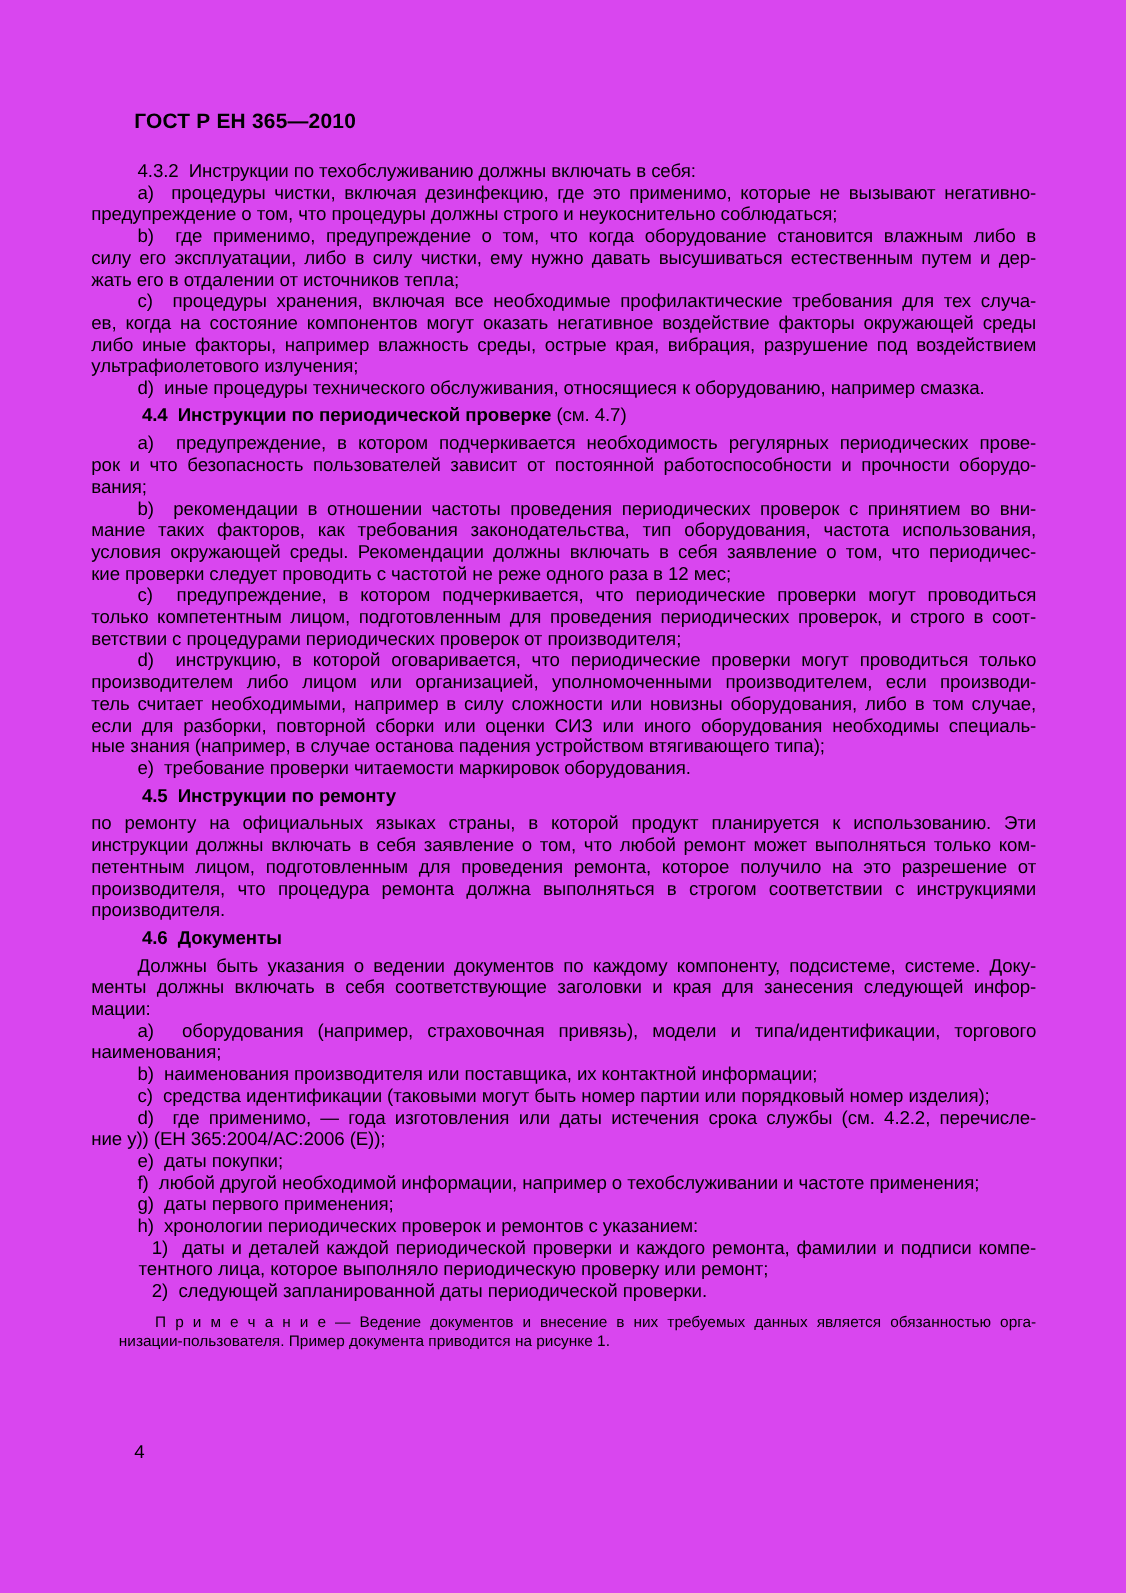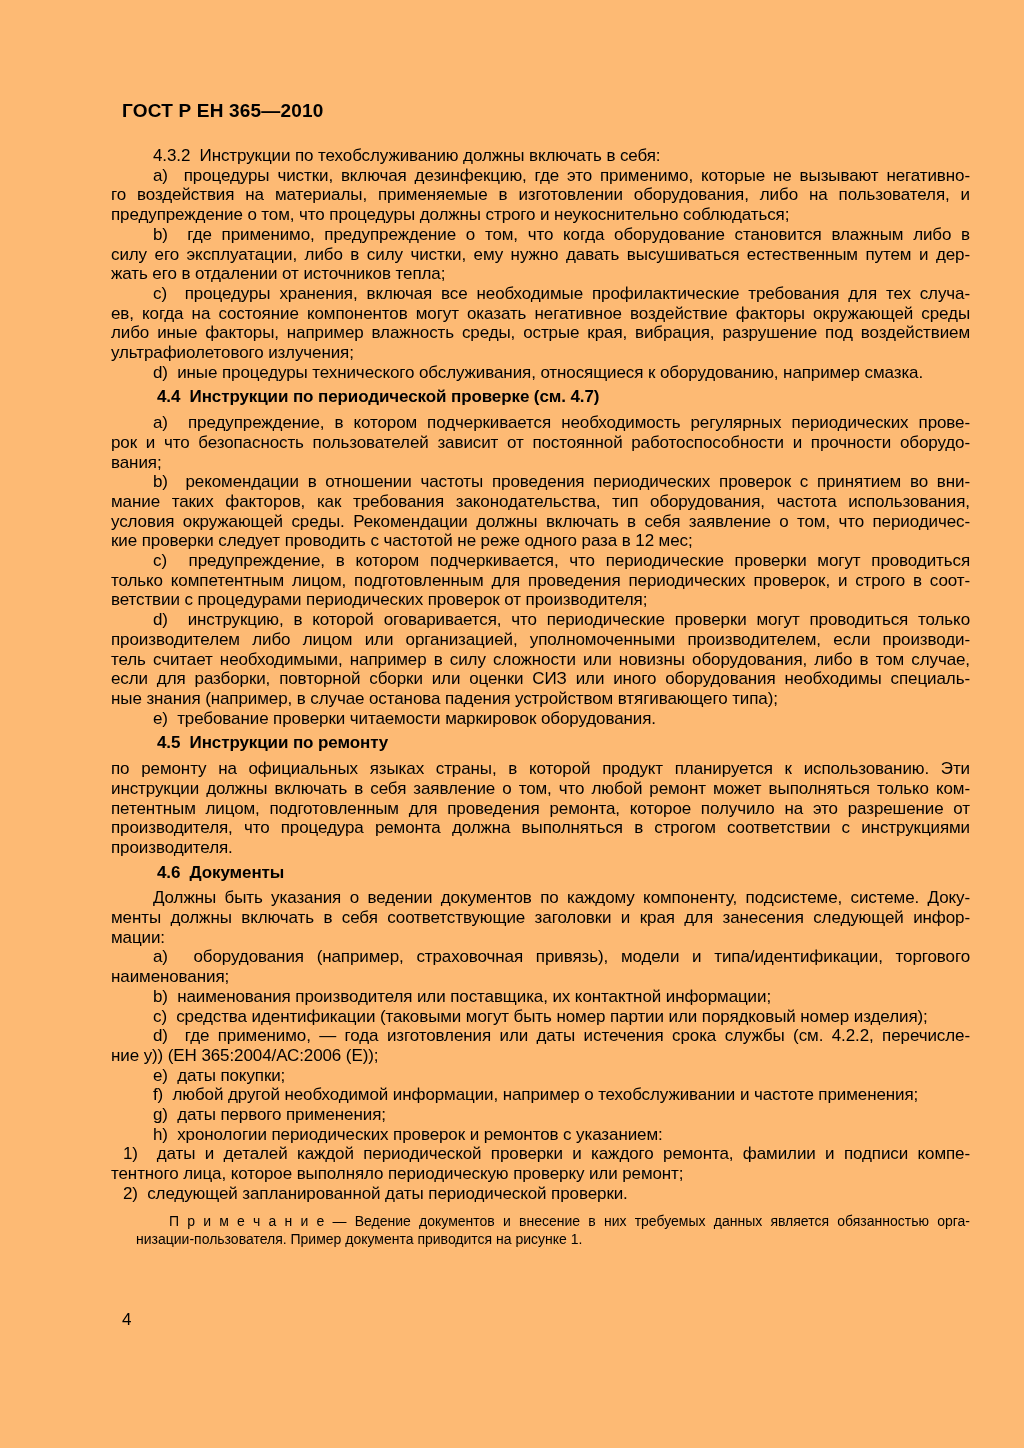--- a/index.html
+++ b/index.html
@@ -1,57 +1,57 @@
 <!DOCTYPE html>
 <html lang="ru"><head>
 <meta charset="utf-8">
 <style>
   html, body { margin: 0; padding: 0; background: #ffffff; }
   .page {
     position: relative;
     width: 1024px;
     height: 1448px;
-    background: #fdba74;
+    background: #d946ef;
     color: #000;
     font-family: "Liberation Sans", "DejaVu Sans", sans-serif;
     overflow: hidden;
   }
   .running-header {
     position: absolute;
     left: 122px;
     top: 100px;
     font-size: 19px;
     font-weight: bold;
     letter-spacing: 0.2px;
   }
   .doc-body {
     position: absolute;
-    left: 111px;
+    left: 83px;
     top: 146px;
     width: 859px;
     font-size: 17px;
     line-height: 19.7px;
     letter-spacing: -0.1px;
   }
   .ln {
     text-align: justify;
     text-align-last: justify;
   }
   .ln.last {
     text-align-last: left;
   }
   .para .ln.first { padding-left: 42px; }
-  .subpara { }
+  .subpara { margin-left: 43px; }
   .subpara .ln.first { padding-left: 12px; }
   .heading {
     font-weight: bold;
     margin: 5px 0 6px 0;
     padding-left: 46px;
   }
-  .heading .heading-ref { font-weight: bold; }
+  .heading .heading-ref { font-weight: normal; }
   .note {
     margin-left: 25px;
     margin-top: 8px;
     font-size: 14px;
     line-height: 18.5px;
     letter-spacing: 0;
   }
   .note .ln.first { padding-left: 33px; }
   .page-number {
     position: absolute;
@@ -65,21 +65,20 @@
 
 <div class="page">
   <div class="running-header">ГОСТ Р ЕН 365—2010</div>
 
   <div class="doc-body" id="doc-body">
       <div class="block para">
         <div class="ln first last">4.3.2&nbsp; Инструкции по техобслуживанию должны включать в себя:</div>
       </div>
       <div class="block para">
         <div class="ln first">a)&nbsp; процедуры чистки, включая дезинфекцию, где это применимо, которые не вызывают негативно-</div>
-        <div class="ln">го воздействия на материалы, применяемые в изготовлении оборудования, либо на пользователя, и</div>
         <div class="ln last">предупреждение о том, что процедуры должны строго и неукоснительно соблюдаться;</div>
       </div>
       <div class="block para">
         <div class="ln first">b)&nbsp; где применимо, предупреждение о том, что когда оборудование становится влажным либо в</div>
         <div class="ln">силу его эксплуатации, либо в силу чистки, ему нужно давать высушиваться естественным путем и дер-</div>
         <div class="ln last">жать его в отдалении от источников тепла;</div>
       </div>
       <div class="block para">
         <div class="ln first">c)&nbsp; процедуры хранения, включая все необходимые профилактические требования для тех случа-</div>
         <div class="ln">ев, когда на состояние компонентов могут оказать негативное воздействие факторы окружающей среды</div>

